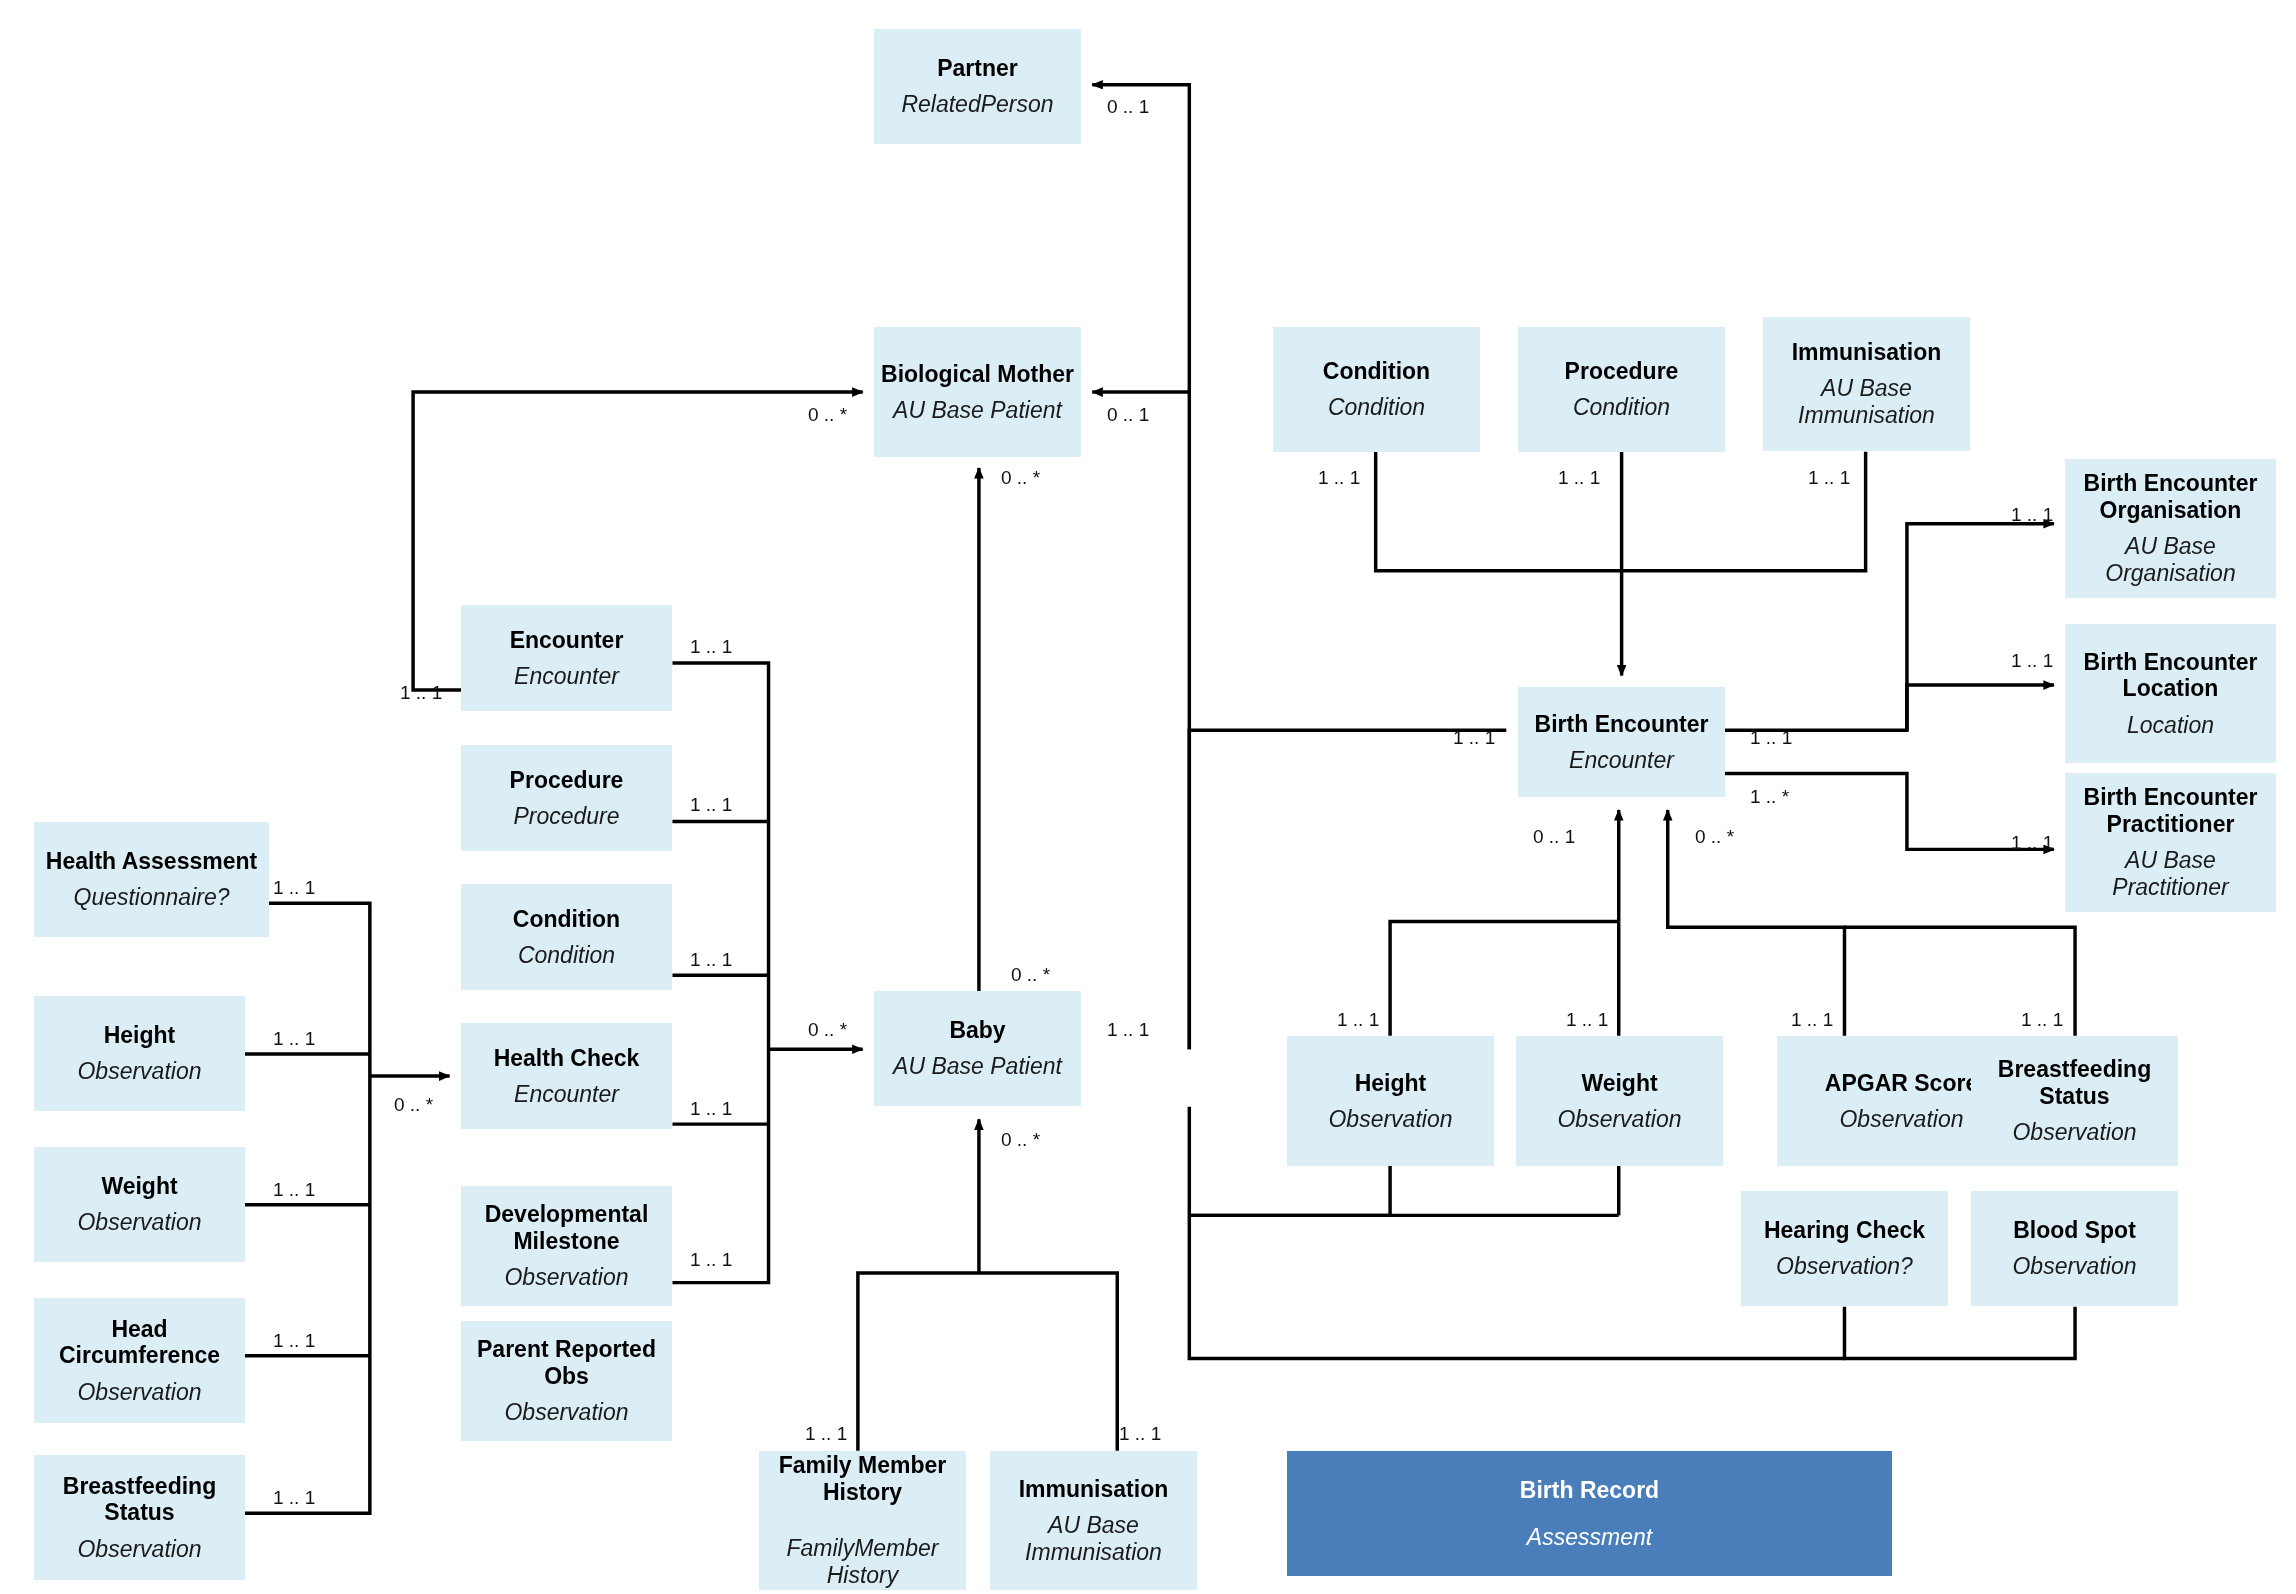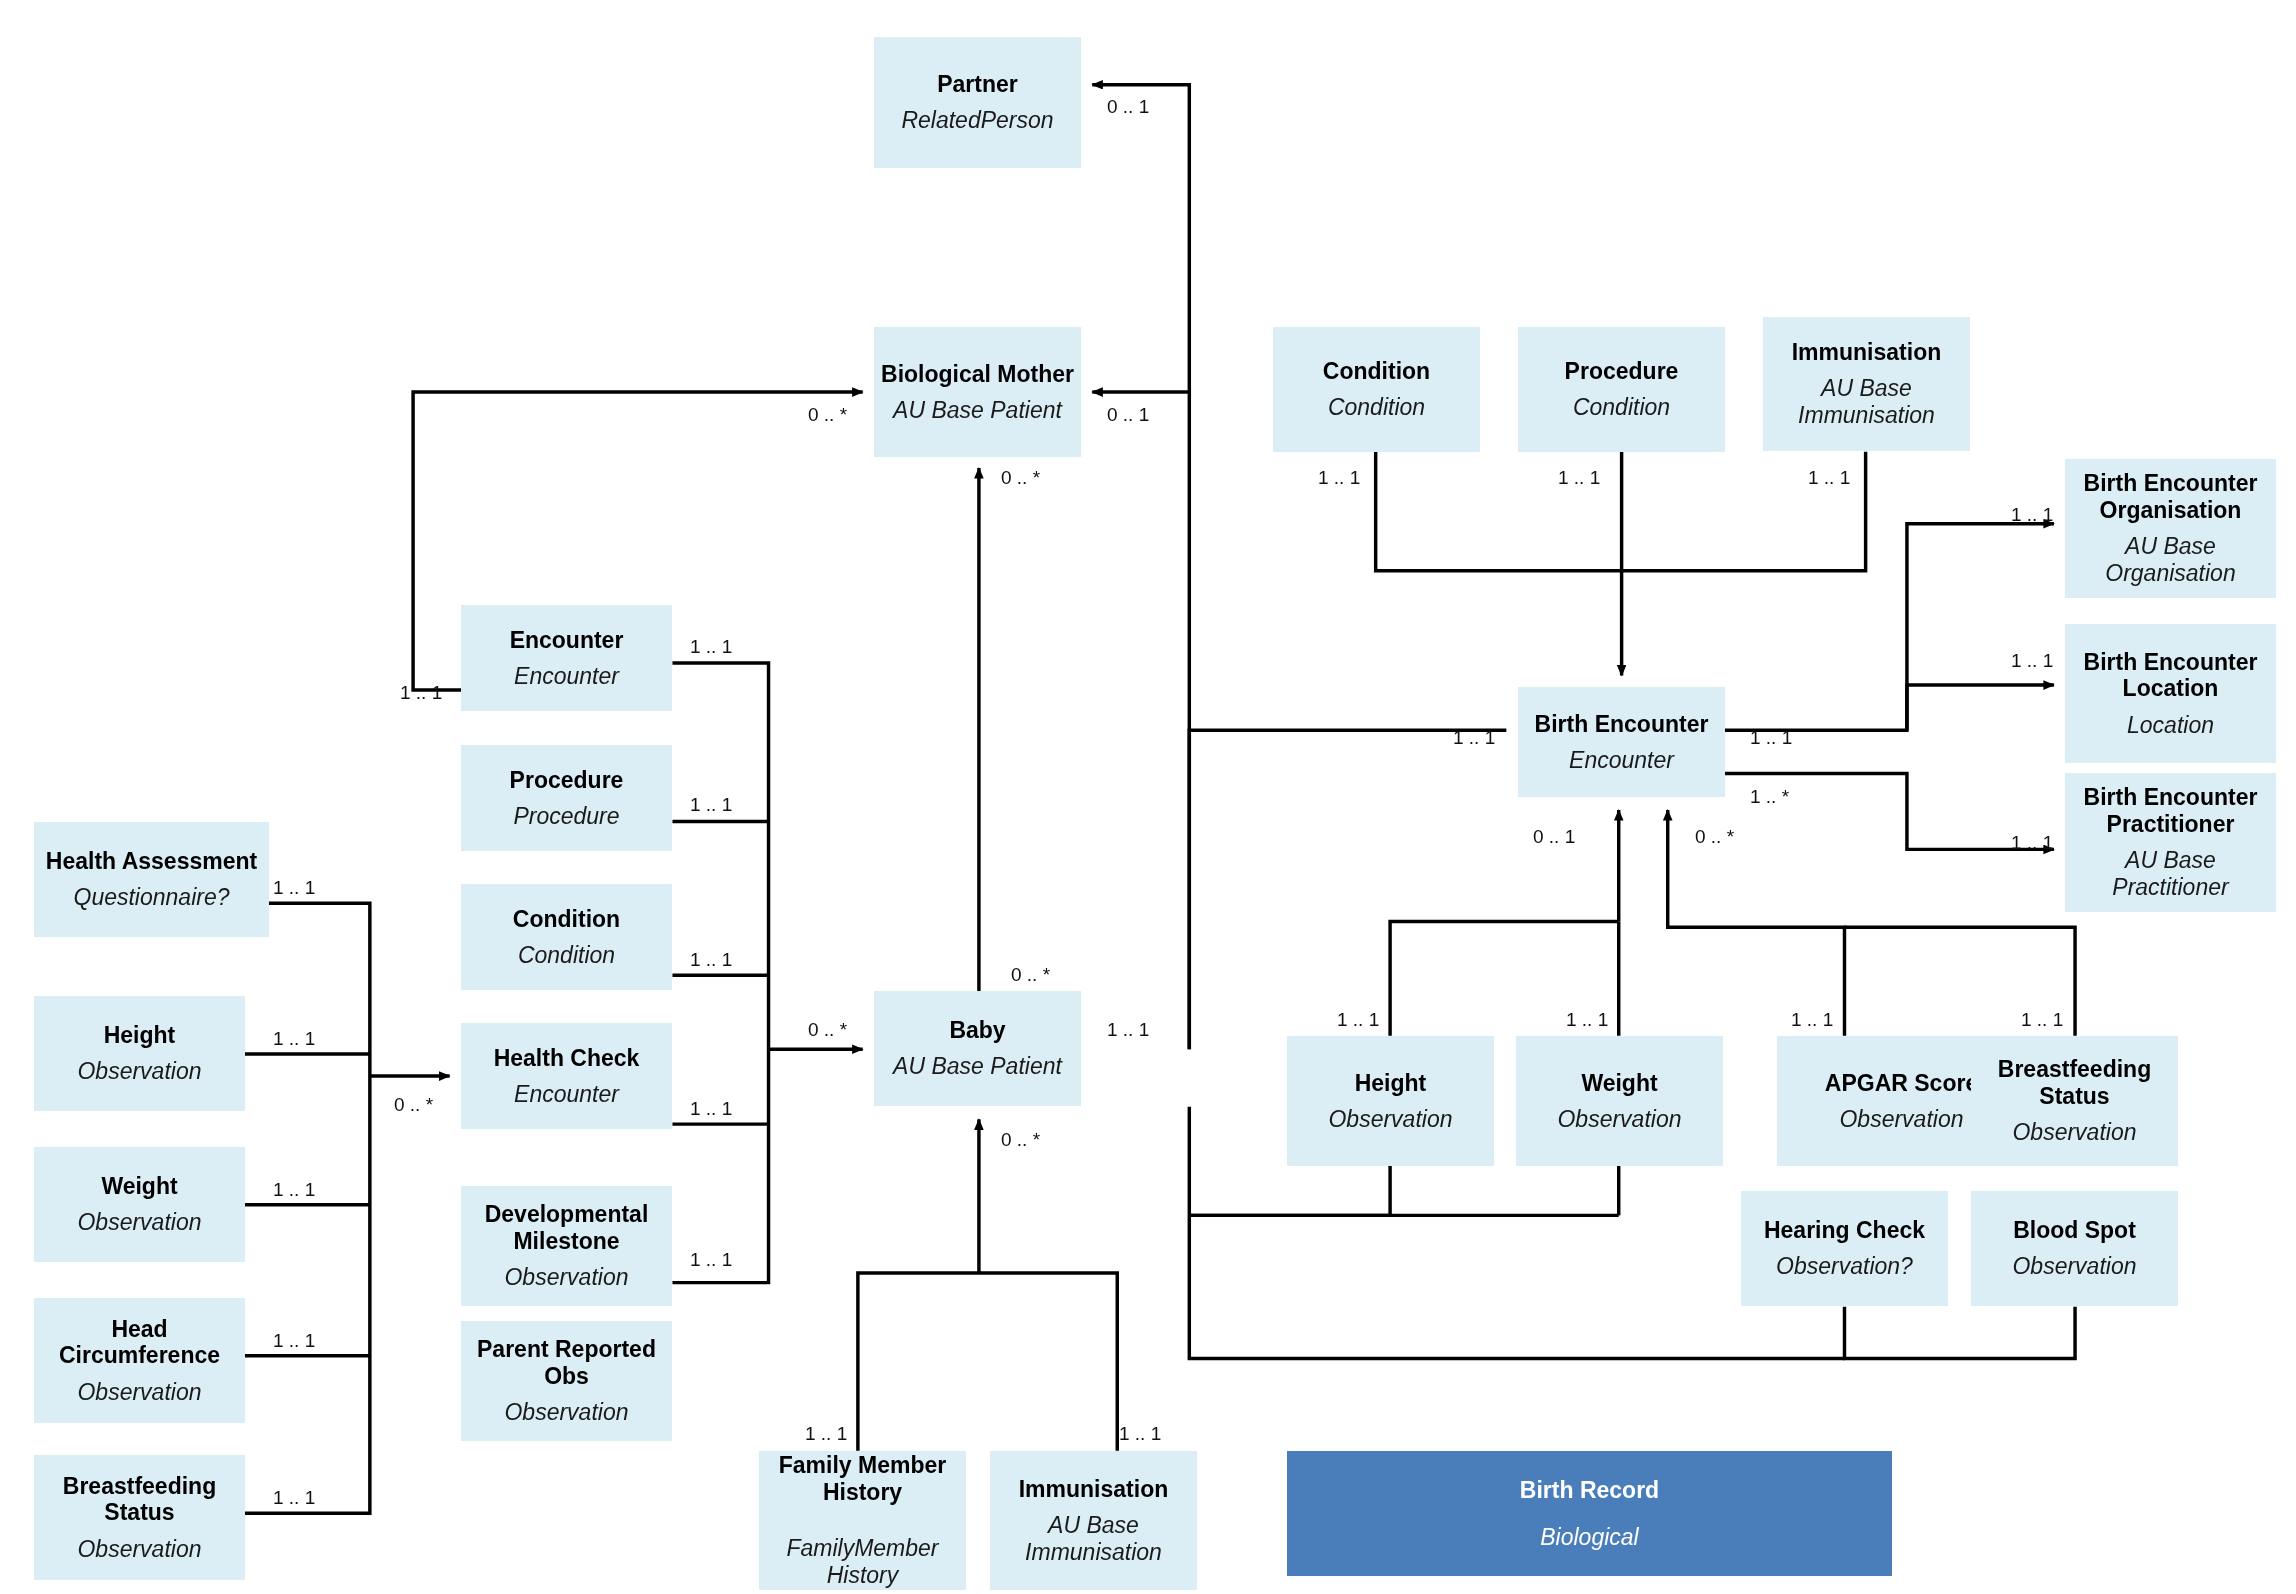--- a/index.html
+++ b/index.html
@@ -75,21 +75,21 @@
       <path d="M2160,1078 L2160,965 L1920,965"></path>
       <path d="M1920,1360 L1920,1414 L2160,1414 L2160,1360"></path>
       <path d="M1920,1414 L1238,1414 L1238,1152"></path>
       <path d="M1238,1265 L1447,1265 L1447,1213"></path>
       <path d="M1685,1265 L1685,1213"></path>
       <path d="M1238,1265 L1685,1265"></path>
     </g>
   </svg>
 
   <div id="nodes-host">
-      <div class="node" style="left: 874px; top: 29px; width: 207px; height: 131px; margin-top: 8px;">
+      <div class="node" style="left: 874px; top: 29px; width: 207px; height: 115px;">
         <div class="nm">Partner</div>
         <div class="tp">RelatedPerson</div>
       </div>
       <div class="node" style="left: 874px; top: 327px; width: 207px; height: 130px;">
         <div class="nm">Biological Mother</div>
         <div class="tp">AU Base Patient</div>
       </div>
       <div class="node" style="left: 1273px; top: 327px; width: 207px; height: 125px;">
         <div class="nm">Condition</div>
         <div class="tp">Condition</div>
@@ -193,21 +193,21 @@
       <div class="node" style="left: 759px; top: 1451px; width: 207px; height: 139px; gap: 20px;">
         <div class="nm">Family Member History</div>
         <div class="tp">FamilyMember History</div>
       </div>
       <div class="node" style="left: 990px; top: 1451px; width: 207px; height: 139px;">
         <div class="nm">Immunisation</div>
         <div class="tp">AU Base Immunisation</div>
       </div>
       <div class="node comp" style="left: 1287px; top: 1451px; width: 605px; height: 125px;">
         <div class="nm">Birth Record</div>
-        <div class="tp">Biological</div>
+        <div class="tp">Assessment</div>
       </div>
     </div>
   <div id="cards-host">
       <div class="card" style="left: 1107px; top: 96px;">0 .. 1</div>
       <div class="card" style="left: 808px; top: 404px;">0 .. *</div>
       <div class="card" style="left: 1107px; top: 404px;">0 .. 1</div>
       <div class="card" style="left: 1001px; top: 467px;">0 .. *</div>
       <div class="card" style="left: 1318px; top: 467px;">1 .. 1</div>
       <div class="card" style="left: 1558px; top: 467px;">1 .. 1</div>
       <div class="card" style="left: 1808px; top: 467px;">1 .. 1</div>

